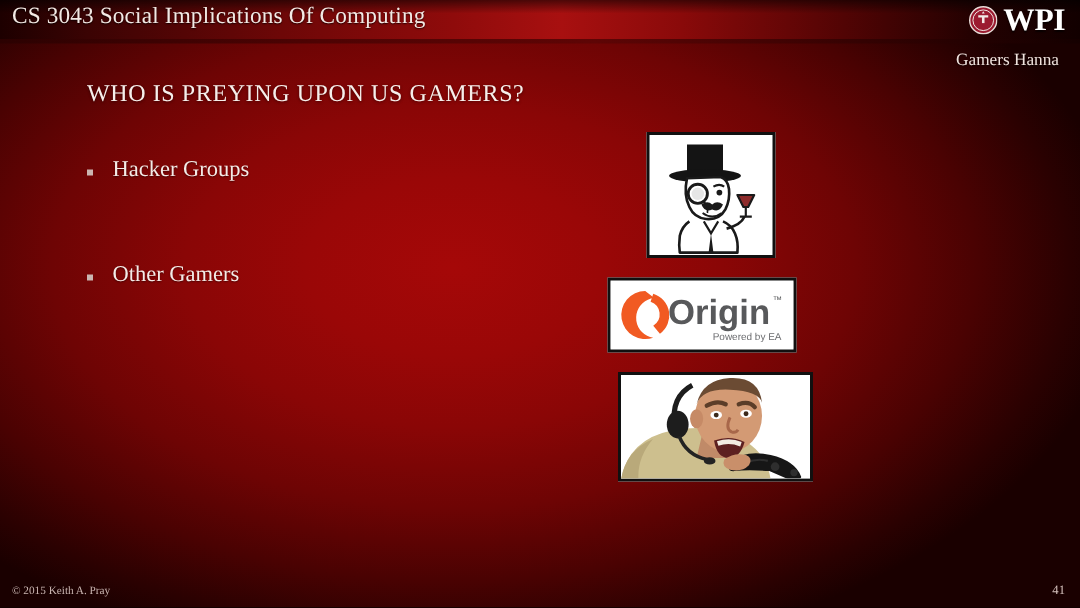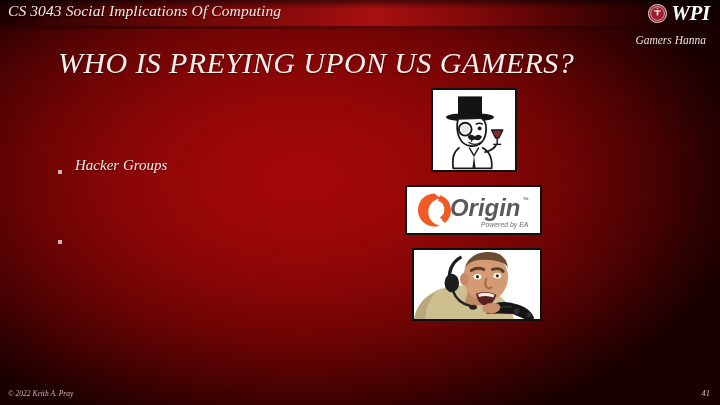--- a/index.html
+++ b/index.html
@@ -16,21 +16,20 @@
     background:
       radial-gradient(ellipse 62% 66% at 42% 44%,
         #a50808 0%,
         #9a0707 22%,
         #8a0606 40%,
         #6e0404 60%,
         #4a0202 78%,
         #2a0101 92%,
         #1a0000 100%),
       #200000;
-    font-style: italic;
   }
 
   
   .header-bar {
     position: absolute;
     left: 0; top: 0;
     width: 720px;
     height: 26px;
     background: linear-gradient(90deg,
       #1d0000 0%,
@@ -104,38 +103,38 @@
     font-size: 11.5px;
     color: #f0e2dd;
     text-shadow: 0 1px 1px rgba(0,0,0,0.6);
   }
 
   
   .slide-title {
     position: absolute;
     left: 58px;
     top: 49px;
-    font-size: 30px;
+    font-size: 16px;
     line-height: 28px;
     color: #f6efeb;
     letter-spacing: 0.4px;
     text-shadow: 0 1px 2px rgba(0,0,0,0.45);
     white-space: nowrap;
   }
 
   
   .bullets {
     position: absolute;
     left: 58px;
     top: 104px;
     width: 320px;
   }
   .bullet-row {
     display: flex;
-    align-items: flex-end;
+    align-items: flex-start;
     height: 70px;
   }
   .bullet-dot {
     width: 4px; height: 4px;
     background: #cbb6b1;
     margin-top: 9px;
     margin-right: 13px;
     flex: 0 0 auto;
   }
   .bullet-text {
@@ -148,21 +147,21 @@
 
   
   .pic {
     position: absolute;
     box-sizing: border-box;
     border: 2px solid #111010;
     background: #ffffff;
     overflow: hidden;
   }
   .pic-hacker { left: 431px; top: 88px; width: 86px; height: 84px; }
-  .pic-origin { left: 405px; top: 185px; width: 137px; height: 50px; }
+  .pic-origin { left: 405px; top: 185px; width: 126px; height: 50px; }
   .pic-gamer  { left: 412px; top: 248px; width: 130px; height: 73px; }
 
   
   .hacker-svg, .origin-svg, .gamer-svg { display: block; width: 100%; height: 100%; }
 
   
   .footer-copy {
     position: absolute;
     left: 8px;
     bottom: 7px;
@@ -207,20 +206,21 @@
 
   <div class="slide-title">WHO IS PREYING UPON US GAMERS?</div>
 
   <div class="bullets">
     <div class="bullet-row">
       <span class="bullet-dot"></span>
       <span class="bullet-text">Hacker Groups</span>
     </div>
     <div class="bullet-row">
       <span class="bullet-dot"></span>
+      <span class="bullet-text">Other Gamers</span>
     </div>
   </div>
 
   <div class="pic pic-hacker">
     <svg class="hacker-svg" viewBox="0 0 100 100" aria-hidden="true">
       <rect width="100" height="100" fill="#ffffff"></rect>
 
       <path d="M30 8 h30 v26 h-30 z" fill="#141414"></path>
       <ellipse cx="45" cy="34" rx="30" ry="5.5" fill="#141414"></ellipse>
 
@@ -297,16 +297,16 @@
 
       <path d="M150 120 q24 -16 56 -8 q34 8 42 30 q-4 8 -16 4 l-28 -12 q-30 -2 -48 0 q-12 1 -6 -14 z" fill="#161616"></path>
       <circle cx="212" cy="128" r="6" fill="#2e2e2e"></circle>
       <circle cx="238" cy="136" r="5" fill="#2e2e2e"></circle>
       <path d="M172 122 q16 -6 30 -2" fill="none" stroke="#2e2e2e" stroke-width="3"></path>
 
       <path d="M142 118 q14 -10 30 -6 q10 4 4 14 q-10 10 -26 6 q-12 -4 -8 -14 z" fill="#c98f6a"></path>
     </svg>
   </div>
 
-  <div class="footer-copy">© 2022 Keith A. Pray</div>
+  <div class="footer-copy">© 2015 Keith A. Pray</div>
   <div class="footer-page">41</div>
 
 </div>
 
 </body></html>

